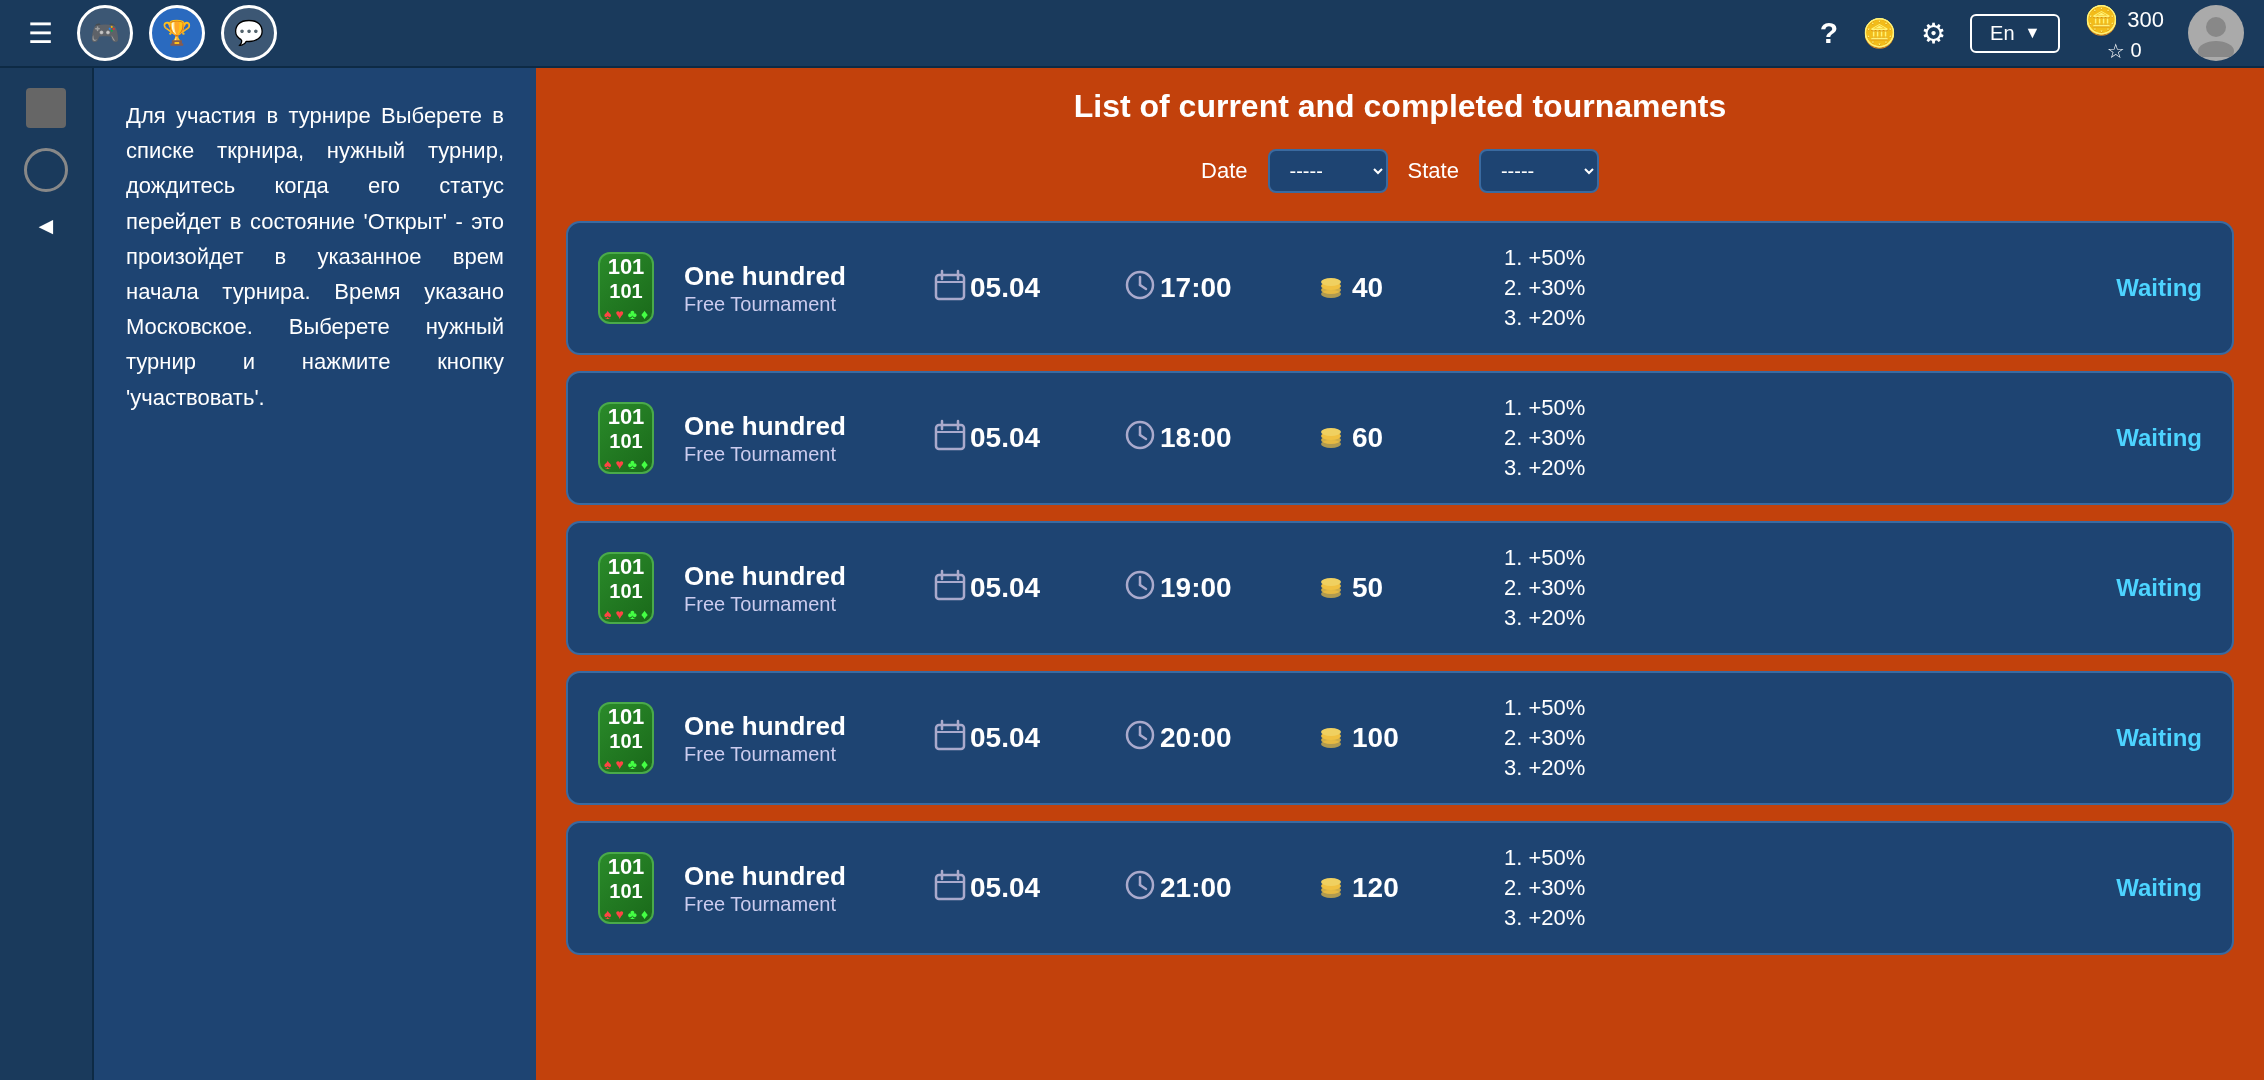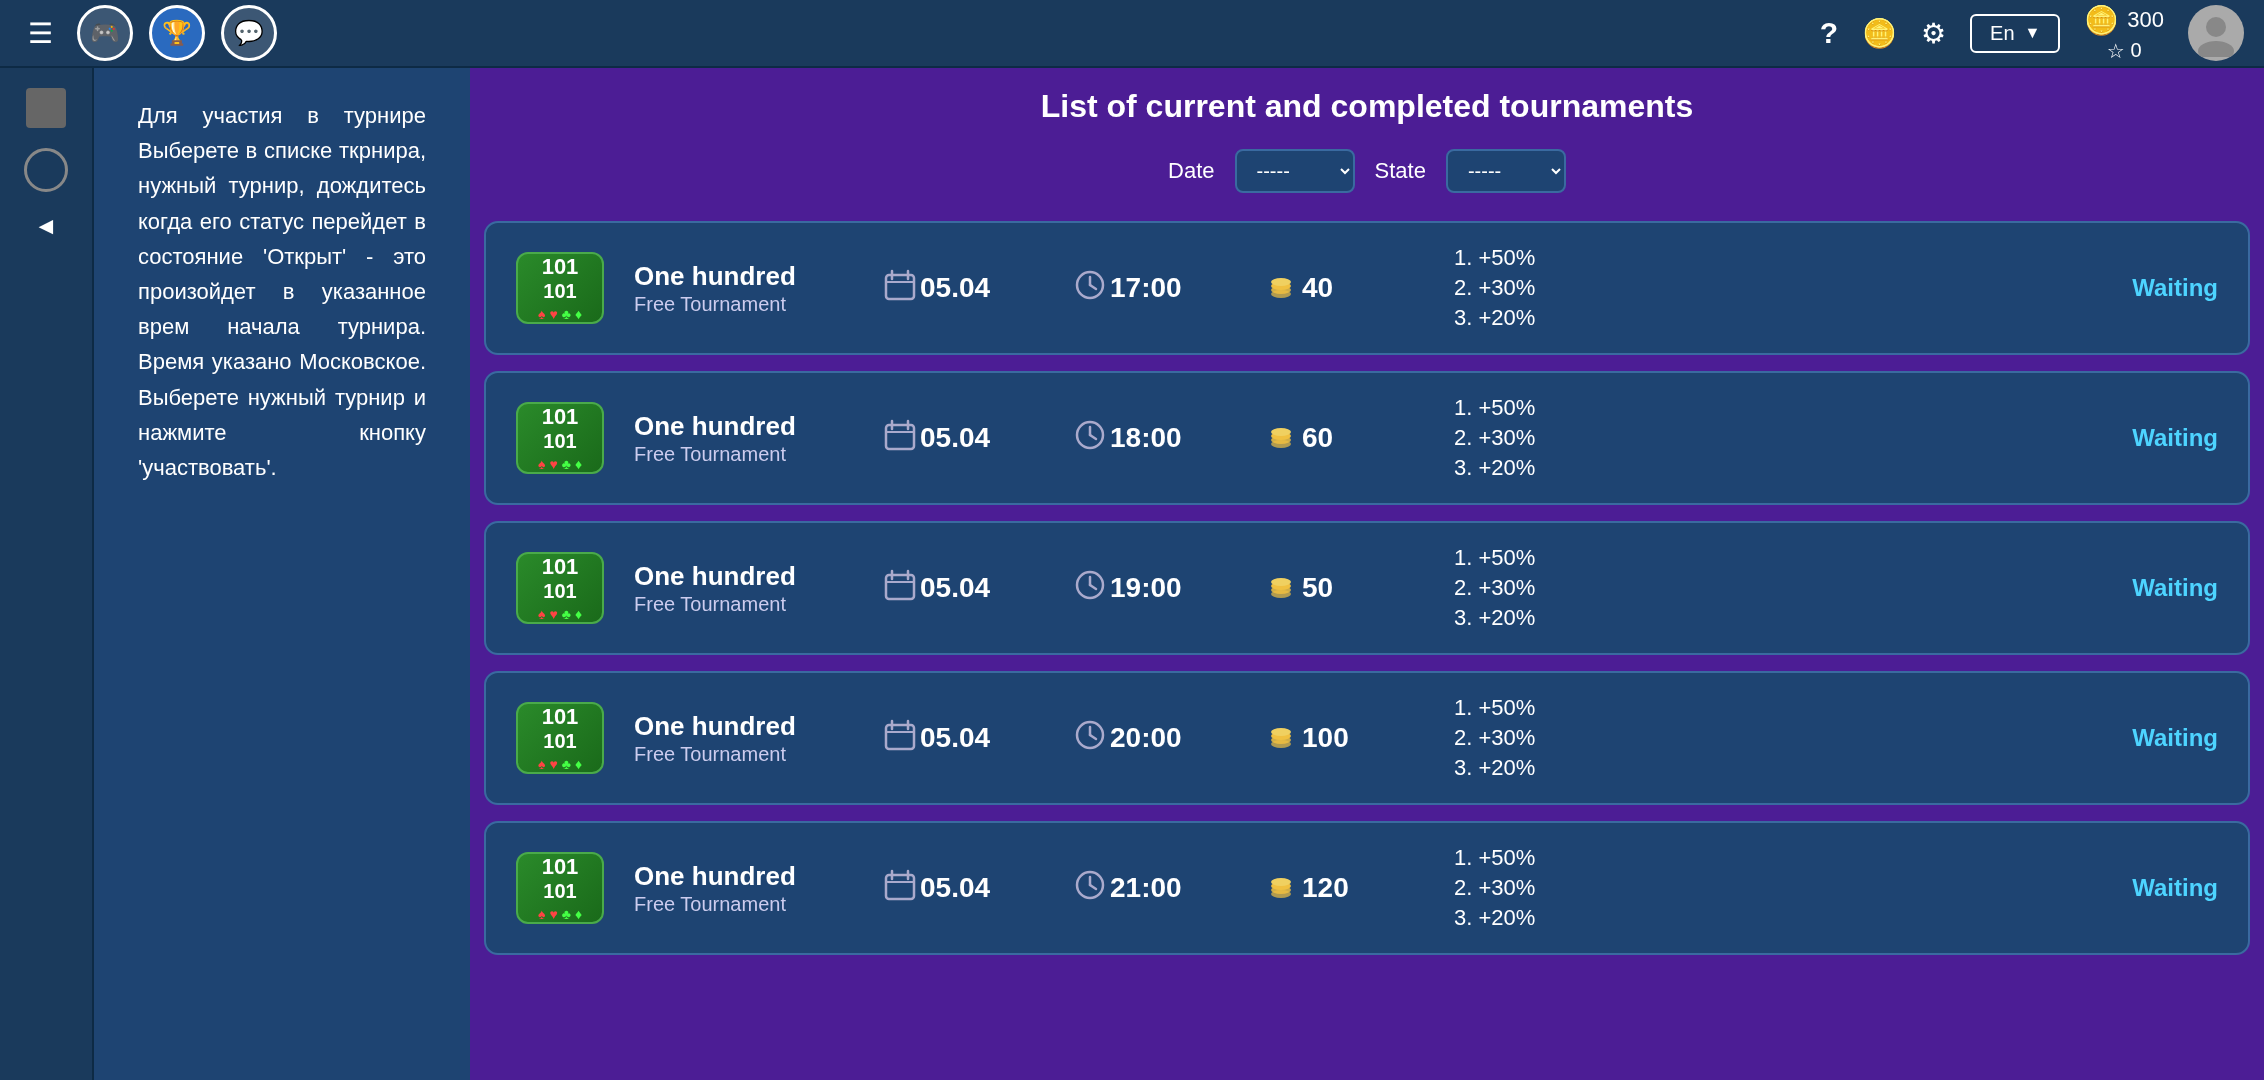--- a/index.html
+++ b/index.html
@@ -138,35 +138,35 @@
       cursor: pointer;
     }
     .sidebar-arrow {
       font-size: 24px;
       color: white;
       cursor: pointer;
     }
 
     
     .help-panel {
-      width: 376px;
+      width: 442px;
       background: #1e4472;
-      padding: 30px 44px;
+      padding: 30px 32px;
       color: white;
       font-size: 22px;
       line-height: 1.6;
       text-align: justify;
     }
 
     
     .main-content {
       flex: 1;
-      background: #4c1d95;
+      background: #c2410c;
       overflow-y: auto;
-      padding: 20px 14px;
+      padding: 20px 30px;
     }
 
     .page-title {
       text-align: center;
       font-size: 32px;
       font-weight: bold;
       color: white;
       margin-bottom: 24px;
     }
 
@@ -197,21 +197,21 @@
       background: #1e4472;
       border: 2px solid #3a6aa0;
       border-radius: 14px;
       display: flex;
       align-items: center;
       padding: 22px 30px;
       margin-bottom: 16px;
       gap: 30px;
     }
     .tournament-logo {
-      width: 88px;
+      width: 56px;
       height: 72px;
       border-radius: 12px;
       background: #2a8a2a;
       display: flex;
       align-items: center;
       justify-content: center;
       font-size: 22px;
       font-weight: bold;
       color: white;
       flex-shrink: 0;

